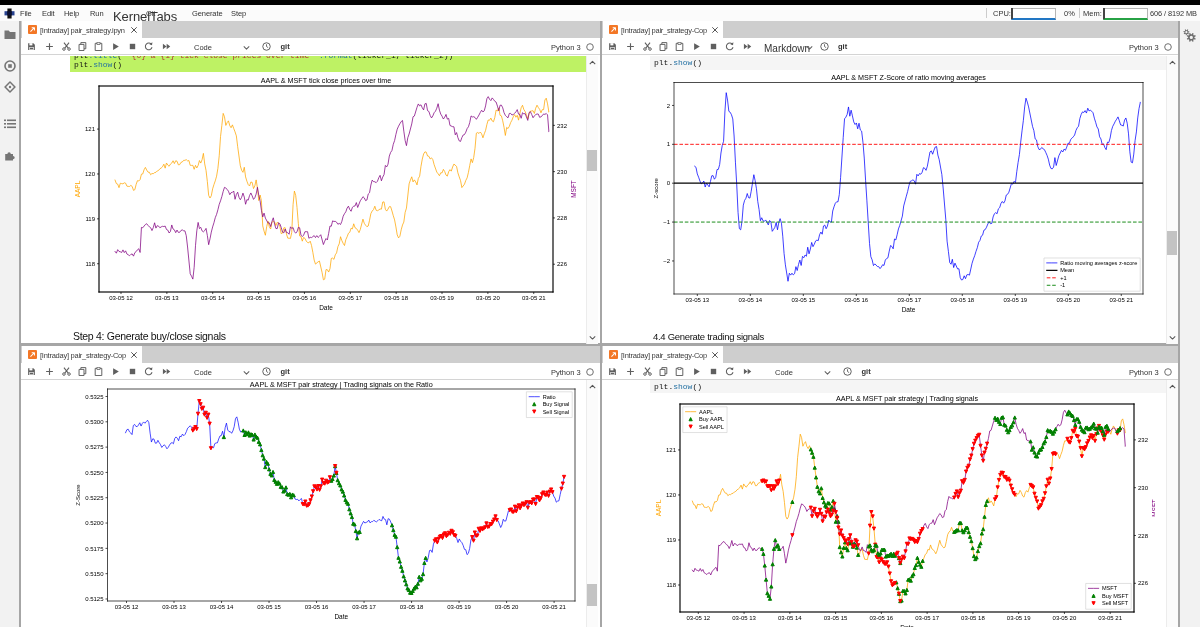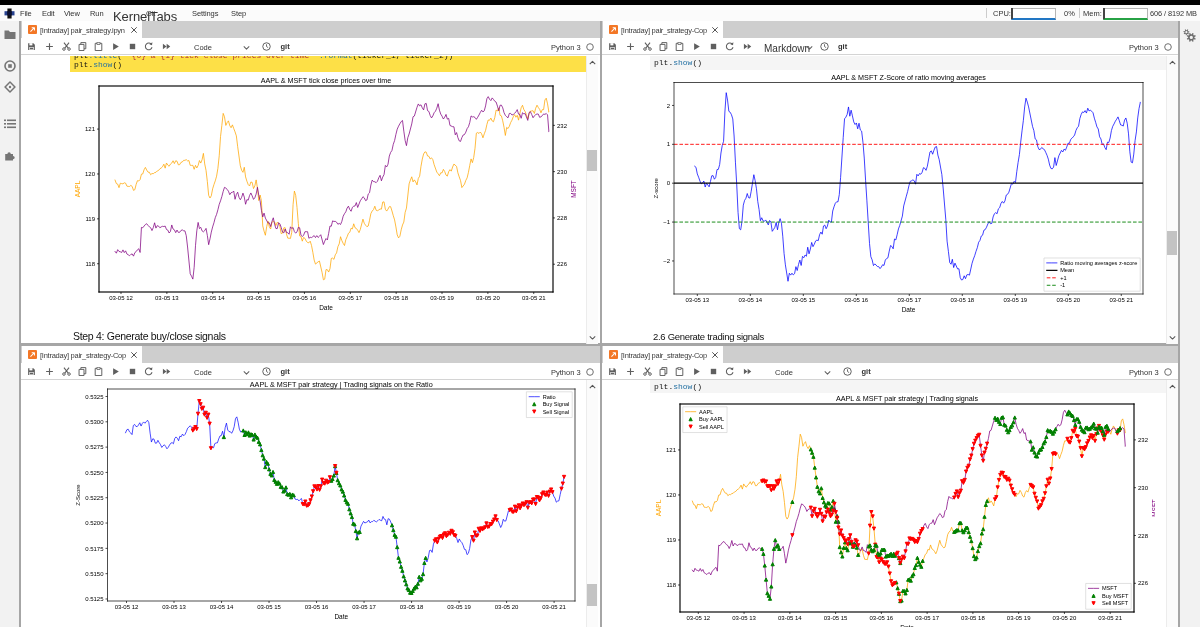--- a/index.html
+++ b/index.html
@@ -7,26 +7,26 @@
 <div id="app">
 <div style="position:absolute;left:0;top:0;width:1200px;height:5px;background:#000"></div>
 <div style="position:absolute;left:0;top:5px;width:1200px;height:16px;background:#fbfbfb"></div>
 <svg style="position:absolute;left:4px;top:8px" width="11" height="11">
       <rect x="0.5" y="3.2" width="10" height="4.2" fill="#26418f"></rect>
       <rect x="3.4" y="0.5" width="4.2" height="10" fill="#111"></rect>
       <rect x="3.4" y="3.2" width="4.2" height="4.2" fill="#0a0f33"></rect>
     </svg>
 <span style="position:absolute;left:20px;top:9px;font-size:7.5px;letter-spacing:-0.1px;color:#333">File</span>
 <span style="position:absolute;left:42px;top:9px;font-size:7.5px;letter-spacing:-0.1px;color:#333">Edit</span>
-<span style="position:absolute;left:64px;top:9px;font-size:7.5px;letter-spacing:-0.1px;color:#333">View</span>
+<span style="position:absolute;left:64px;top:9px;font-size:7.5px;letter-spacing:-0.1px;color:#333">Help</span>
 <span style="position:absolute;left:90px;top:9px;font-size:7.5px;letter-spacing:-0.1px;color:#333">Run</span>
 <span style="position:absolute;left:113px;top:9px;font-size:13px;letter-spacing:-0.1px;color:#333">Kernel</span>
 <span style="position:absolute;left:146px;top:9px;font-size:7.5px;letter-spacing:-0.1px;color:#333">Git</span>
 <span style="position:absolute;left:150px;top:9px;font-size:13px;letter-spacing:-0.1px;color:#333">Tabs</span>
-<span style="position:absolute;left:192px;top:9px;font-size:7.5px;letter-spacing:-0.1px;color:#333">Settings</span>
+<span style="position:absolute;left:192px;top:9px;font-size:7.5px;letter-spacing:-0.1px;color:#333">Generate</span>
 <span style="position:absolute;left:231px;top:9px;font-size:7.5px;letter-spacing:-0.1px;color:#333">Step</span>
 <div style="position:absolute;left:986px;top:8px;width:1px;height:10px;background:#ccc"></div>
 <span style="position:absolute;left:993px;top:8.5px;font-size:7.5px;color:#333">CPU:</span>
 <div style="position:absolute;left:1011px;top:8px;width:43px;height:9px;border:1px solid #b5b5b5;background:#fff;border-bottom:2px solid #2277c4"></div>
 <div style="position:absolute;left:1011px;top:8px;width:1.5px;height:11px;background:#444"></div>
 <span style="position:absolute;left:1064px;top:8.5px;font-size:7.5px;color:#333">0%</span>
 <div style="position:absolute;left:1079px;top:8px;width:1px;height:10px;background:#ccc"></div>
 <span style="position:absolute;left:1083px;top:8.5px;font-size:7.5px;color:#333">Mem:</span>
 <div style="position:absolute;left:1103px;top:8px;width:43px;height:9px;border:1px solid #b5b5b5;background:#fff;border-bottom:2px solid #27a245"></div>
 <div style="position:absolute;left:1103px;top:8px;width:1.5px;height:11px;background:#444"></div>
@@ -294,31 +294,31 @@
     </svg>
     <svg style="position:absolute;left:842.5px;top:367px" width="9" height="9" viewBox="0 0 12 12">
       <circle cx="6" cy="6" r="5" fill="none" stroke="#5f5f5f" stroke-width="1.3"></circle>
       <path d="M6 3V6l2.2 1.5" stroke="#5f5f5f" stroke-width="1.2" fill="none"></path>
     </svg>
     <span style="position:absolute;left:861.5px;top:367px;font-size:7.5px;font-weight:bold;color:#333">git</span>
     <span style="position:absolute;left:1129px;top:367.5px;font-size:7.5px;color:#333">Python 3</span>
     <svg style="position:absolute;left:1164px;top:368px" width="8" height="8">
       <circle cx="4" cy="4" r="3.3" fill="none" stroke="#707070" stroke-width="1"></circle>
     </svg>
-<div style="position:absolute;left:70px;top:56px;width:516px;height:16px;background:#fde047;overflow:hidden">
+<div style="position:absolute;left:70px;top:56px;width:516px;height:16px;background:#bef264;overflow:hidden">
       <div class="mono" style="position:absolute;left:4px;top:-5px;line-height:9px"><span style="color:#111">plt</span><span style="color:#2471a3">.title</span><span style="color:#111">(</span><span style="color:#b03333">' {0} &amp; {1} tick close prices over time '</span><span style="color:#2471a3">.format</span><span style="color:#111">(ticker_1, ticker_2))</span><br><span style="color:#111">plt.</span><span style="color:#2471a3">show</span><span style="color:#111">()</span></div>
     </div>
 <div style="position:absolute;left:650px;top:56px;width:516px;height:14px;background:#f5f5f5;overflow:hidden">
       <div class="mono" style="position:absolute;left:4px;top:2px;line-height:9px"><span style="color:#111">plt.</span><span style="color:#2471a3">show</span><span style="color:#111">()</span></div>
     </div>
 <div style="position:absolute;left:650px;top:380px;width:516px;height:13px;background:#f5f5f5;overflow:hidden">
       <div class="mono" style="position:absolute;left:4px;top:2px;line-height:9px"><span style="color:#111">plt.</span><span style="color:#2471a3">show</span><span style="color:#111">()</span></div>
     </div>
 <span style="position:absolute;left:73px;top:330px;font-size:10.5px;letter-spacing:-0.3px;color:#111">Step 4: Generate buy/close signals</span>
-<span style="position:absolute;left:653px;top:331px;font-size:9.5px;letter-spacing:-0.3px;color:#111">2.6 Generate trading signals</span>
+<span style="position:absolute;left:653px;top:331px;font-size:9.5px;letter-spacing:-0.3px;color:#111">4.4 Generate trading signals</span>
 <svg style="position:absolute;left:60px;top:66px" width="520" height="254" viewBox="0 0 520 254">
 
  <defs>
   <style type="text/css">*{stroke-linejoin: round; stroke-linecap: butt}</style>
  </defs>
  <g id="figure_1">
   <g id="patch_1">
    <path d="M 0 254 
 L 520 254 
 L 520 0 

